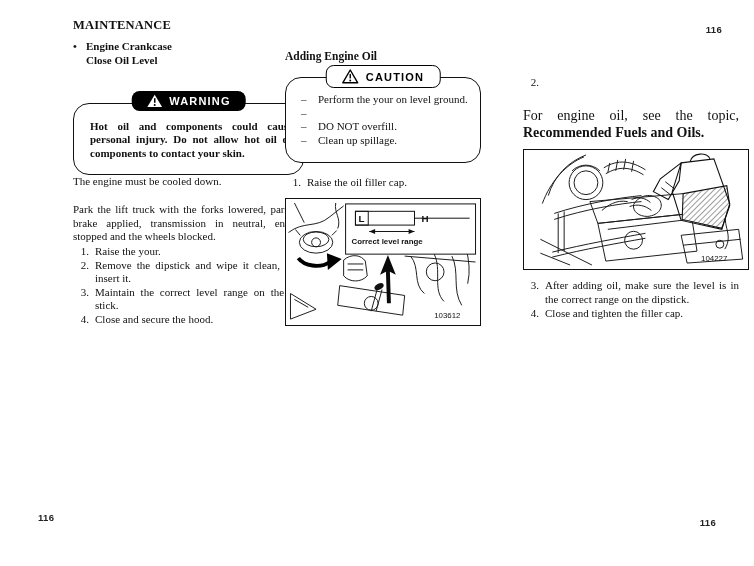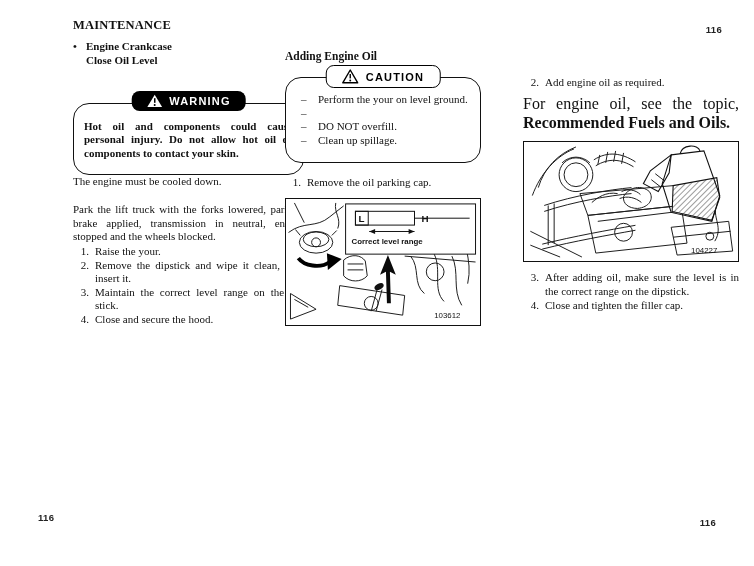--- a/index.html
+++ b/index.html
@@ -45,39 +45,39 @@
   .figure svg{display:block;}
 
   .pagenum{
     position:absolute;font-family:"Liberation Sans", sans-serif;
     font-weight:bold;font-size:9.5px;color:#222;letter-spacing:.3px;
   }
   .pn-top-right{right:32px;top:24px;}
   .pn-bottom-left{left:38px;top:512px;}
   .pn-bottom-right{right:38px;top:517px;}
 
-  .note{font-size:16px;line-height:1.24;text-align:justify;margin-top:4px;}
+  .note{font-size:14px;line-height:1.24;text-align:justify;margin-top:17px;}
   .note b{font-weight:bold;}
   svg text{font-family:"Liberation Sans", sans-serif;}
 </style>
 </head>
 <body>
 
 <div class="col col-left">
   <div class="section-title">MAINTENANCE</div>
 
   <div class="topic">
     <span class="bullet">•</span>
     <span>
       <span>Engine Crankcase</span><br>
       <span>Close Oil Level</span>
     </span>
   </div>
 
-  <div class="safety-box" style="margin-top:35px;">
+  <div class="safety-box" style="margin-top:35px;padding-left:6px;">
     <div class="safety-label warning-pill">
       <span style="display:inline-flex;">
         <svg width="16" height="14" viewBox="0 0 16 14">
           <polygon points="8,0.8 15.4,13 0.6,13" fill="#ffffff"></polygon>
           <rect x="7.3" y="4.2" width="1.5" height="4.6" fill="#000"></rect>
           <circle cx="8" cy="10.9" r="1" fill="#000"></circle>
         </svg>
       </span>
       <span>WARNING</span>
     </div>
@@ -139,21 +139,21 @@
       <div class="dash-row">
         <span class="dash">–</span>
         <span class="dash-gap"></span>
         <span class="dash-text">Clean up spillage.</span>
       </div>
     </div>
   </div>
 
   <div class="step" style="margin-top:13px;">
     <span class="num">1.</span>
-    <span class="step-text">Remove the oil parking cap.</span>
+    <span class="step-text">Raise the oil filler cap.</span>
   </div>
 
   <div class="figure" style="margin-top:9px;width:194px;height:126px;">
     <svg width="194" height="126" viewBox="0 0 196 128">
 
       <g stroke="#1c1c1c" stroke-width="1" fill="none">
         <path d="M2,34 C18,22 30,30 44,18 L58,7"></path>
         <path d="M8,4 L18,24"></path>
         <path d="M50,4 C48,14 56,20 52,30"></path>
         <ellipse cx="30" cy="44" rx="17" ry="11"></ellipse>
@@ -196,27 +196,26 @@
         <text x="66" y="46" font-size="8" font-weight="bold" fill="#111">Correct level range</text>
       </g>
       <text x="150" y="121" font-size="8" fill="#111">103612</text>
     </svg>
   </div>
 </div>
 
 <div class="col col-right">
   <div class="step">
     <span class="num">2.</span>
-    <span class="step-text">Add engine oil as required.</span>
   </div>
   <div class="note">
     <span>For engine oil, see the topic, </span><b>Recommended Fuels and Oils.</b>
   </div>
 
-  <div class="figure" style="margin-top:8px;width:214px;height:119px;">
+  <div class="figure" style="margin-top:8px;width:214px;height:119px;padding-left:10px;">
     <svg width="214" height="119" viewBox="0 0 215 120">
       <defs>
         <pattern id="oilhatch" width="4" height="4" patternUnits="userSpaceOnUse" patternTransform="rotate(45)">
           <rect width="4" height="4" fill="#ffffff"></rect>
           <line x1="0" y1="0" x2="0" y2="4" stroke="#666" stroke-width="1.3"></line>
         </pattern>
       </defs>
       <g stroke="#1c1c1c" stroke-width="1" fill="none">
         <path d="M14,46 C20,26 34,12 52,5"></path>
         <path d="M8,54 C16,32 32,14 50,7"></path>

